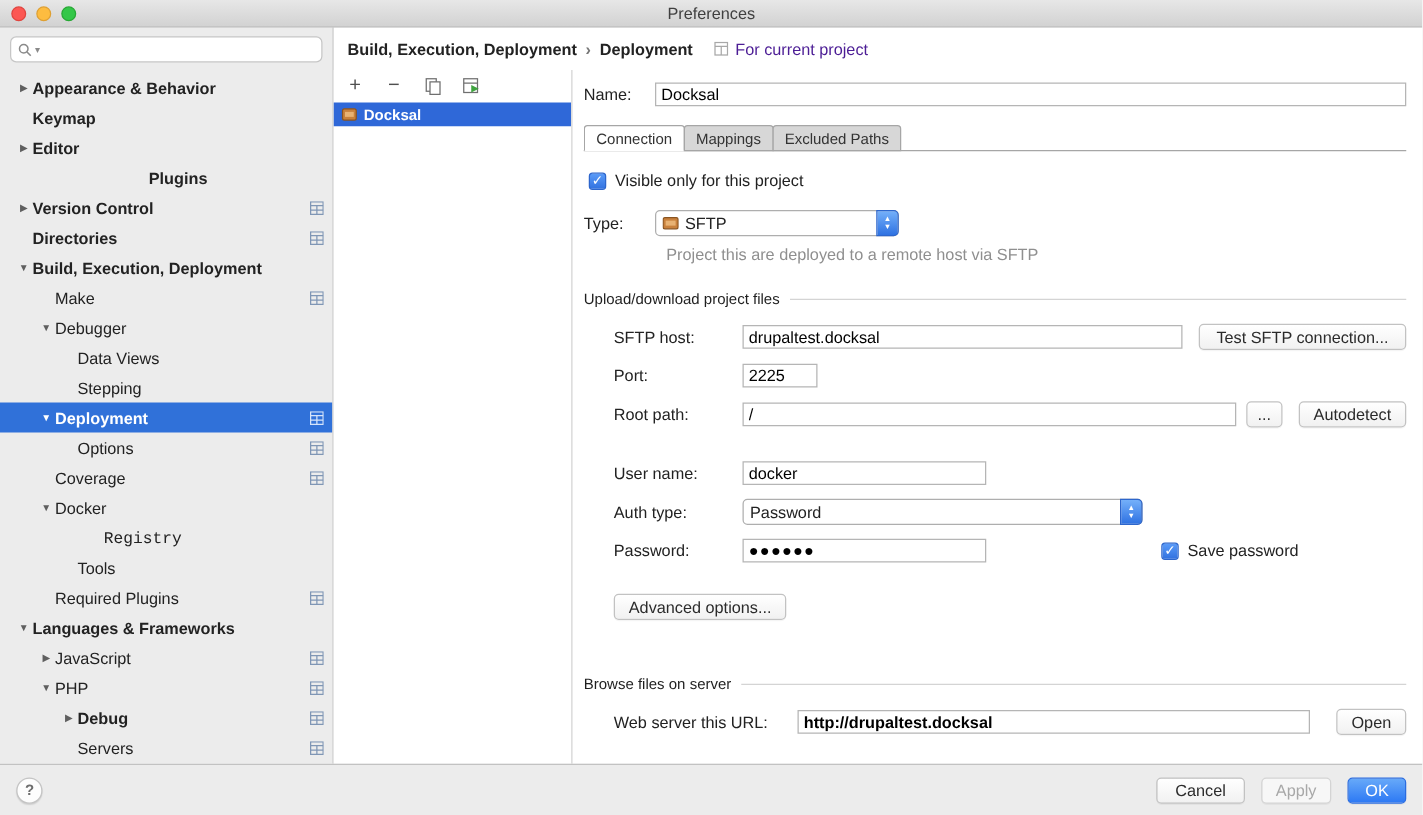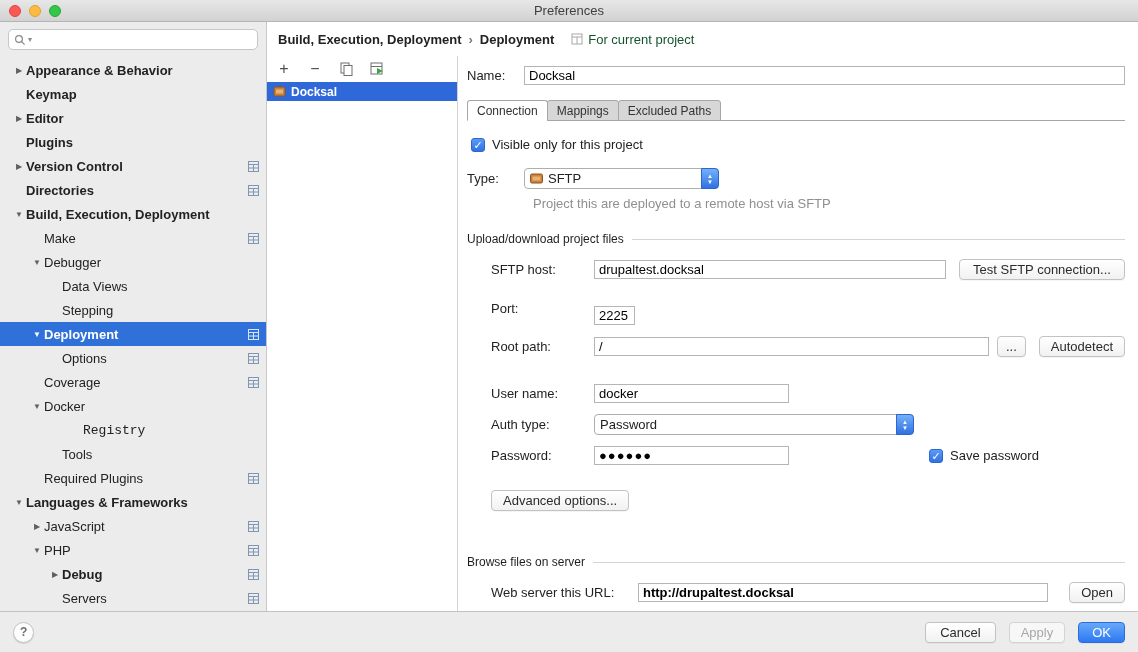--- a/index.html
+++ b/index.html
@@ -36,21 +36,21 @@
   .tree-arrow{flex:0 0 14px;width:14px;font-size:8px;color:#5f5f5f;text-align:center;}
   .tree-row.selected .tree-arrow{color:#fff;}
   .tree-badge{margin-left:auto;color:#7f96b5;display:flex;align-items:center;}
   .tree-row.selected .tree-badge{color:#d6e4fa;}
 
   
   .content{flex:1;display:flex;flex-direction:column;background:#fff;min-width:0;}
   .content-header{flex:0 0 34px;height:34px;display:flex;align-items:center;padding-left:11px;gap:7px;}
   .crumb{font-weight:bold;}
   .crumb-sep{color:#777;font-weight:bold;}
-  .scope{margin-left:10px;color:#14532d;display:flex;align-items:center;gap:5px;}
+  .scope{margin-left:10px;color:#4c1d95;display:flex;align-items:center;gap:5px;}
   .content-body{flex:1;display:flex;min-height:0;}
 
   
   .list-panel{flex:0 0 190px;width:190px;display:flex;flex-direction:column;background:#fff;}
   .list-toolbar{flex:0 0 26px;display:flex;align-items:center;padding-left:9px;gap:15px;}
   .tool-btn{color:#4f4f4f;font-size:16px;line-height:16px;width:16px;text-align:center;cursor:pointer;
     display:flex;align-items:center;justify-content:center;background:none;border:none;padding:0;
     font-family:"Liberation Sans",sans-serif;}
   .server-row{height:19px;display:flex;align-items:center;gap:5px;padding-left:6px;
     background:#2f68d8;color:#fff;font-weight:bold;font-size:12px;}
@@ -137,21 +137,21 @@
             <span class="tree-label">Appearance &amp; Behavior</span>
           </div>
           <div class="tree-row bold" style="padding-left: 12px;">
             <span class="tree-arrow"></span>
             <span class="tree-label">Keymap</span>
           </div>
           <div class="tree-row bold" style="padding-left: 12px;">
             <span class="tree-arrow">▶</span>
             <span class="tree-label">Editor</span>
           </div>
-          <div class="tree-row bold" style="padding-left: 12px;">
+          <div class="tree-row bold" style="padding-left: 12px; justify-content: center;">
             <span class="tree-arrow"></span>
             <span class="tree-label">Plugins</span>
           </div>
           <div class="tree-row bold" style="padding-left: 12px;">
             <span class="tree-arrow">▶</span>
             <span class="tree-label">Version Control</span>
             <span class="tree-badge">
               <svg width="11" height="11" viewBox="0 0 11 11">
                 <rect x="0.5" y="0.5" width="10" height="10" fill="none" stroke="currentColor"></rect>
                 <line x1="0.5" y1="3.5" x2="10.5" y2="3.5" stroke="currentColor"></line>
@@ -401,21 +401,21 @@
           </div>
 
           <div class="sec-row" style="margin-top:13px;">
             <span class="sec-label">SFTP host:</span>
             <input class="tf" style="width: 352px;" value="drupaltest.docksal">
             <button class="btn" style="margin-left:13px;flex:1;">Test SFTP connection...</button>
           </div>
 
           <div class="sec-row">
             <span class="sec-label">Port:</span>
-            <input class="tf" style="width: 41px; margin-top: 15px;" value="2225">
+            <input class="tf" style="width: 60px;" value="2225">
           </div>
 
           <div class="sec-row">
             <span class="sec-label">Root path:</span>
             <input class="tf" style="width: 397px;" value="/">
             <button class="btn" style="margin-left:8px;padding:0 8px;">...</button>
             <button class="btn" style="margin-left:13px;">Autodetect</button>
           </div>
 
           <div class="sec-row" style="margin-top:27px;">

